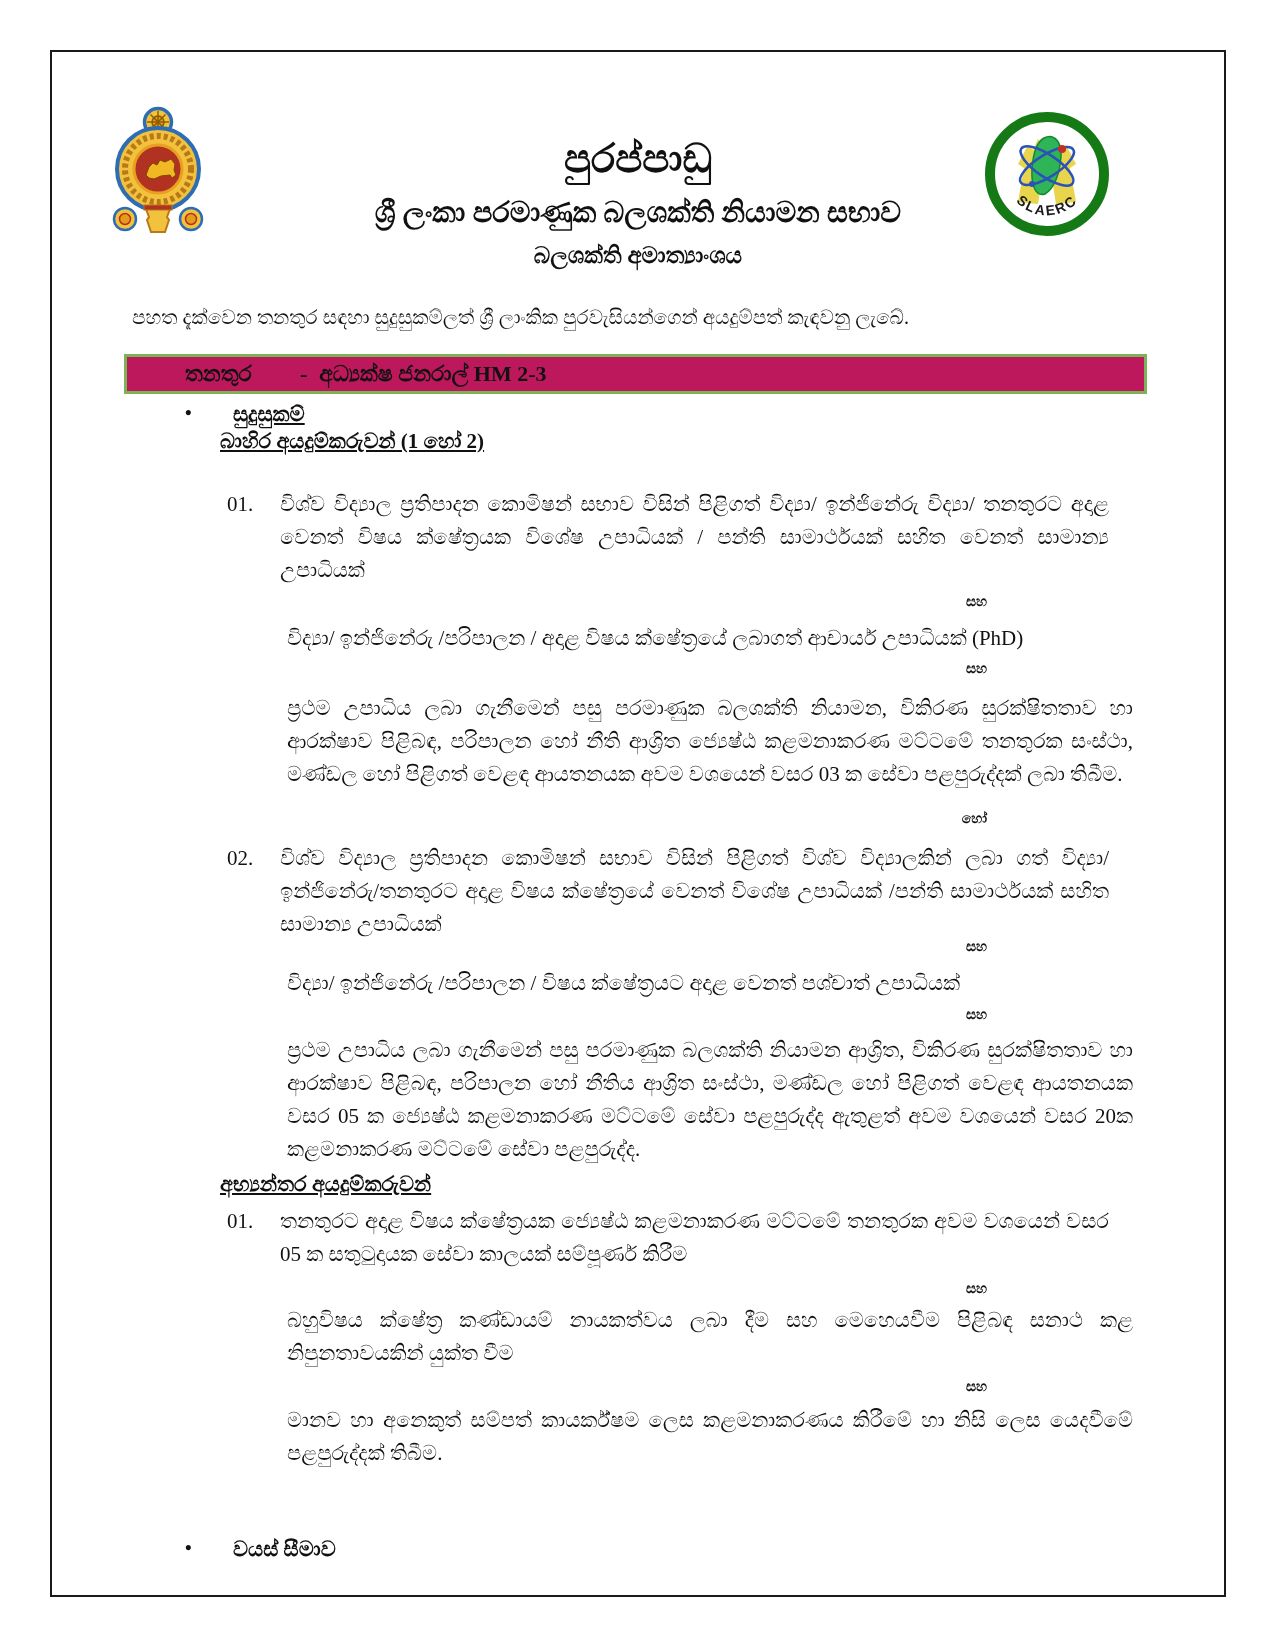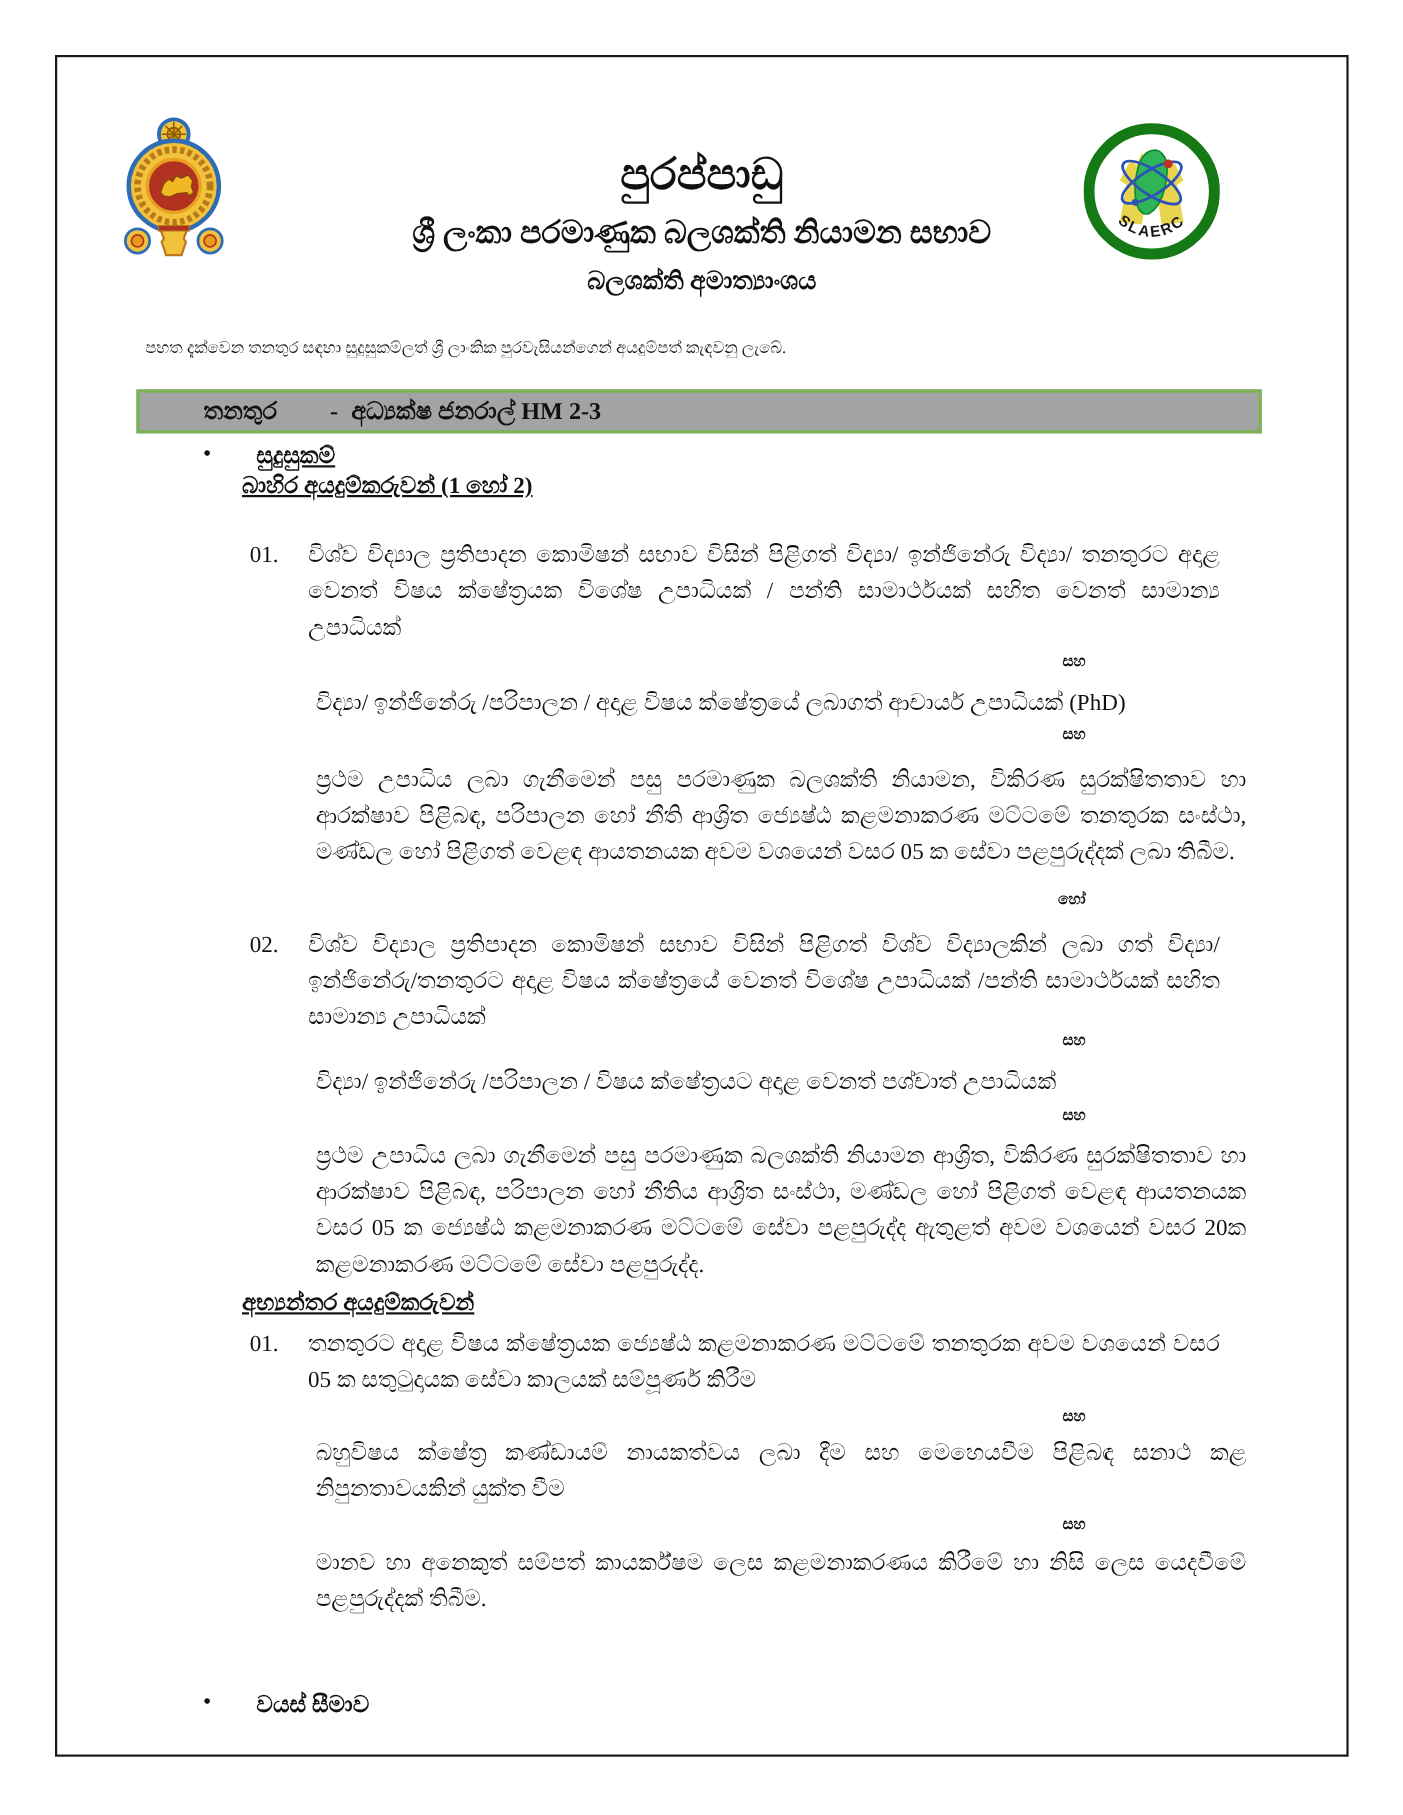--- a/index.html
+++ b/index.html
@@ -14,24 +14,24 @@
   }
   .abs{position:absolute;}
   
   .emblem-wrap{left:58px;top:53px;width:96px;height:138px;}
   .slaerc-wrap{left:933px;top:48px;width:124px;height:150px;}
   .titles{left:0;top:85px;width:100%;text-align:center;}
   .doc-title{font-size:40px;font-weight:bold;margin:0;line-height:1.1;}
   .doc-org{font-size:29px;font-weight:bold;margin:16px 0 0;line-height:1.1;}
   .doc-ministry{font-size:23px;font-weight:bold;margin:14px 0 0;line-height:1.1;}
   
-  .intro{left:80px;top:250px;width:1020px;font-size:15px;line-height:30px;}
+  .intro{left:80px;top:250px;width:1020px;font-size:20px;line-height:30px;}
   
   .position-bar{
-    left:72px;top:302px;width:1023px;height:40px;background:#a3a3a3;
+    left:72px;top:302px;width:1023px;height:40px;background:#be185d;
     border:3px solid #7db356;box-sizing:border-box;display:flex;align-items:center;
     font-weight:bold;font-size:22px;
   }
   .bar-label{margin-left:58px;}
   .bar-sep{margin:0 12px 0 48px;}
   
   .bullet-line{left:133px;font-size:21px;font-weight:bold;display:flex;}
   .bullet-glyph{width:48px;font-size:19px;}
   .u{text-decoration:underline;}
   .sub-heading{left:168px;font-size:21px;font-weight:bold;text-decoration:underline;}
@@ -126,21 +126,21 @@
     <span class="num">01.</span>
     <span class="itxt">විශ්ව විද්‍යාල ප්‍රතිපාදන කොමිෂන් සභාව විසින් පිළිගත් විද්‍යා/ ඉන්ජිනේරු විද්‍යා/ තනතුරට අදාළ වෙනත් විෂය ක්ෂේත්‍රයක විශේෂ උපාධියක් / පන්ති සාමාර්ථයක් සහිත වෙනත් සාමාන්‍ය උපාධියක්</span>
   </div>
 
   <div class="abs connector" style="top:535px;">සහ</div>
 
   <div class="abs para" style="top:570px;">විද්‍යා/ ඉන්ජිනේරු /පරිපාලන / අදාළ විෂය ක්ෂේත්‍රයේ ලබාගත් ආචායර් උපාධියක්  (PhD)</div>
 
   <div class="abs connector" style="top:602px;">සහ</div>
 
-  <div class="abs para" style="top:640px;">ප්‍රථම උපාධිය ලබා ගැනීමෙන් පසු පරමාණුක බලශක්ති නියාමන, විකිරණ සුරක්ෂිතතාව හා ආරක්ෂාව පිළිබඳ, පරිපාලන හෝ නීති ආශ්‍රිත ජ්‍යෙෂ්ඨ කළමනාකරණ මට්ටමේ තනතුරක සංස්ථා, මණ්ඩල හෝ පිළිගත් වෙළඳ ආයතනයක අවම වශයෙන් වසර 05 ක සේවා පළපුරුද්දක් ලබා තිබීම.</div>
+  <div class="abs para" style="top:640px;">ප්‍රථම උපාධිය ලබා ගැනීමෙන් පසු පරමාණුක බලශක්ති නියාමන, විකිරණ සුරක්ෂිතතාව හා ආරක්ෂාව පිළිබඳ, පරිපාලන හෝ නීති ආශ්‍රිත ජ්‍යෙෂ්ඨ කළමනාකරණ මට්ටමේ තනතුරක සංස්ථා, මණ්ඩල හෝ පිළිගත් වෙළඳ ආයතනයක අවම වශයෙන් වසර 03 ක සේවා පළපුරුද්දක් ලබා තිබීම.</div>
 
   <div class="abs connector" style="top:752px;">හෝ</div>
 
   <div class="abs item" style="top:790px;">
     <span class="num">02.</span>
     <span class="itxt">විශ්ව විද්‍යාල ප්‍රතිපාදන කොමිෂන් සභාව විසින් පිළිගත් විශ්ව විද්‍යාලකින් ලබා ගත් විද්‍යා/ ඉන්ජිනේරු/තනතුරට අදාළ විෂය ක්ෂේත්‍රයේ  වෙනත් විශේෂ උපාධියක් /පන්ති සාමාර්ථයක් සහිත  සාමාන්‍ය  උපාධියක්</span>
   </div>
 
   <div class="abs connector" style="top:880px;">සහ</div>
 

